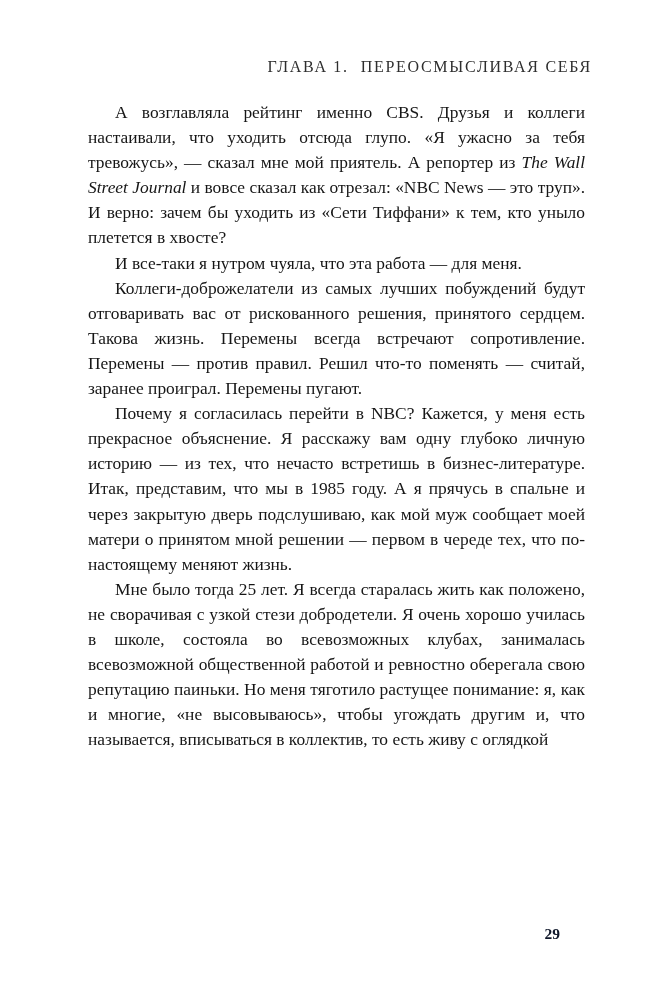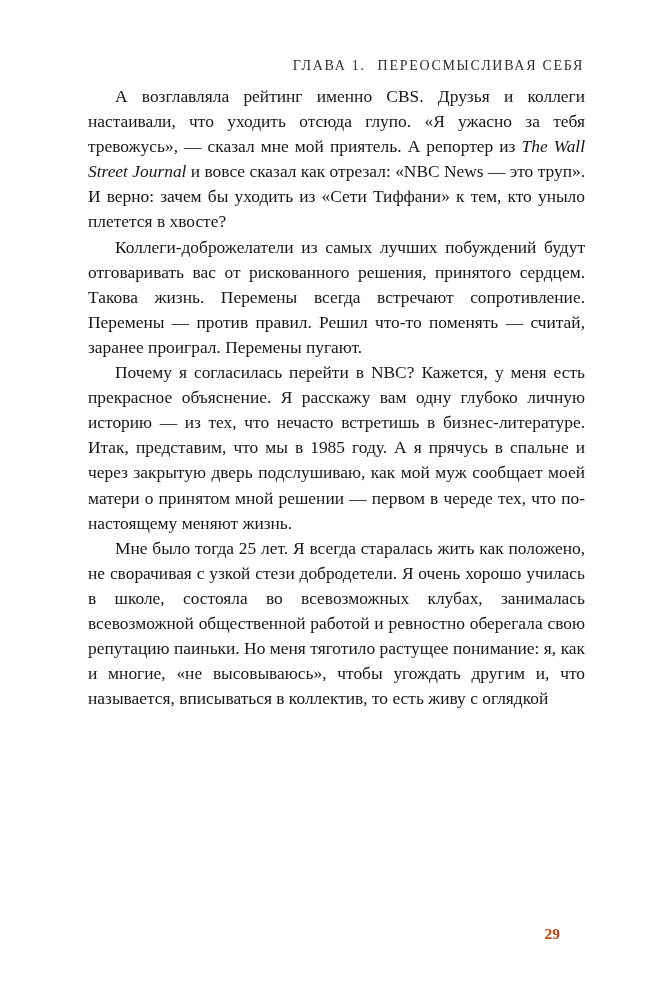--- a/index.html
+++ b/index.html
@@ -12,33 +12,33 @@
     width: 672px;
     height: 1000px;
     background: #ffffff;
     font-family: "Liberation Serif", "DejaVu Serif", serif;
     color: #161616;
     overflow: hidden;
   }
   .running-head {
     position: absolute;
     top: 58px;
-    right: 88px;
-    font-size: 14px;
+    right: 80px;
+    font-size: 16px;
     letter-spacing: 1.7px;
     color: #2e2e2e;
     text-transform: uppercase;
     white-space: nowrap;
   }
   .running-head .chap-title {
     margin-left: 12px;
   }
   .body-text {
     position: absolute;
-    top: 84px;
+    top: 100px;
     left: 88px;
     width: 497px;
     font-size: 17.4px;
     line-height: 25.1px;
     text-align: justify;
   }
   .para {
     margin: 0;
     padding: 0;
     text-indent: 27px;
@@ -50,36 +50,37 @@
     position: absolute;
     bottom: 0;
     left: 88px;
     right: 112px;
     top: 925px;
     text-align: right;
   }
   .page-number {
     font-size: 15.5px;
     font-weight: bold;
-    color: #c2410c;
+    color: #0f172a;
   }
 </style>
 </head>
 <body>
 
 <div class="page">
 
   <header class="running-head">
     <span>ГЛАВА 1.</span><span class="chap-title">ПЕРЕОСМЫСЛИВАЯ СЕБЯ</span>
   </header>
 
   <main class="body-text">
 
     <p class="para"><span>А возглавляла рейтинг именно CBS. Друзья и коллеги настаивали, что уходить отсюда глупо. «Я ужасно за тебя тревожусь», — сказал мне мой приятель. А репортер из </span><em>The Wall Street Journal</em><span> и вовсе сказал как отрезал: «NBC News — это труп». И верно: зачем бы уходить из «Сети Тиффани» к тем, кто уныло плетется в хвосте?</span></p>
 
+    <p class="para">И все-таки я нутром чуяла, что эта работа — для меня.</p>
 
     <p class="para">Коллеги-доброжелатели из самых лучших побуждений будут отговаривать вас от рискованного решения, принятого сердцем. Такова жизнь. Перемены всегда встречают сопротивление. Перемены — против правил. Решил что-то поменять — считай, заранее проиграл. Перемены пугают.</p>
 
 
 
     <p class="para">Почему я согласилась перейти в NBC? Кажется, у меня есть прекрасное объяснение. Я расскажу вам одну глубоко личную историю — из тех, что нечасто встретишь в бизнес-литературе. Итак, представим, что мы в 1985 году. А я прячусь в спальне и через закрытую дверь подслушиваю, как мой муж сообщает моей матери о принятом мной решении — первом в череде тех, что по-настоящему меняют жизнь.</p>
 
     <p class="para">Мне было тогда 25 лет. Я всегда старалась жить как положено, не сворачивая с узкой стези добродетели. Я очень хорошо училась в школе, состояла во всевозможных клубах, занималась всевозможной общественной работой и ревностно оберегала свою репутацию паиньки. Но меня тяготило растущее понимание: я, как и многие, «не высовываюсь», чтобы угождать другим и, что называется, вписываться в коллектив, то есть живу с оглядкой</p>
 
   </main>

